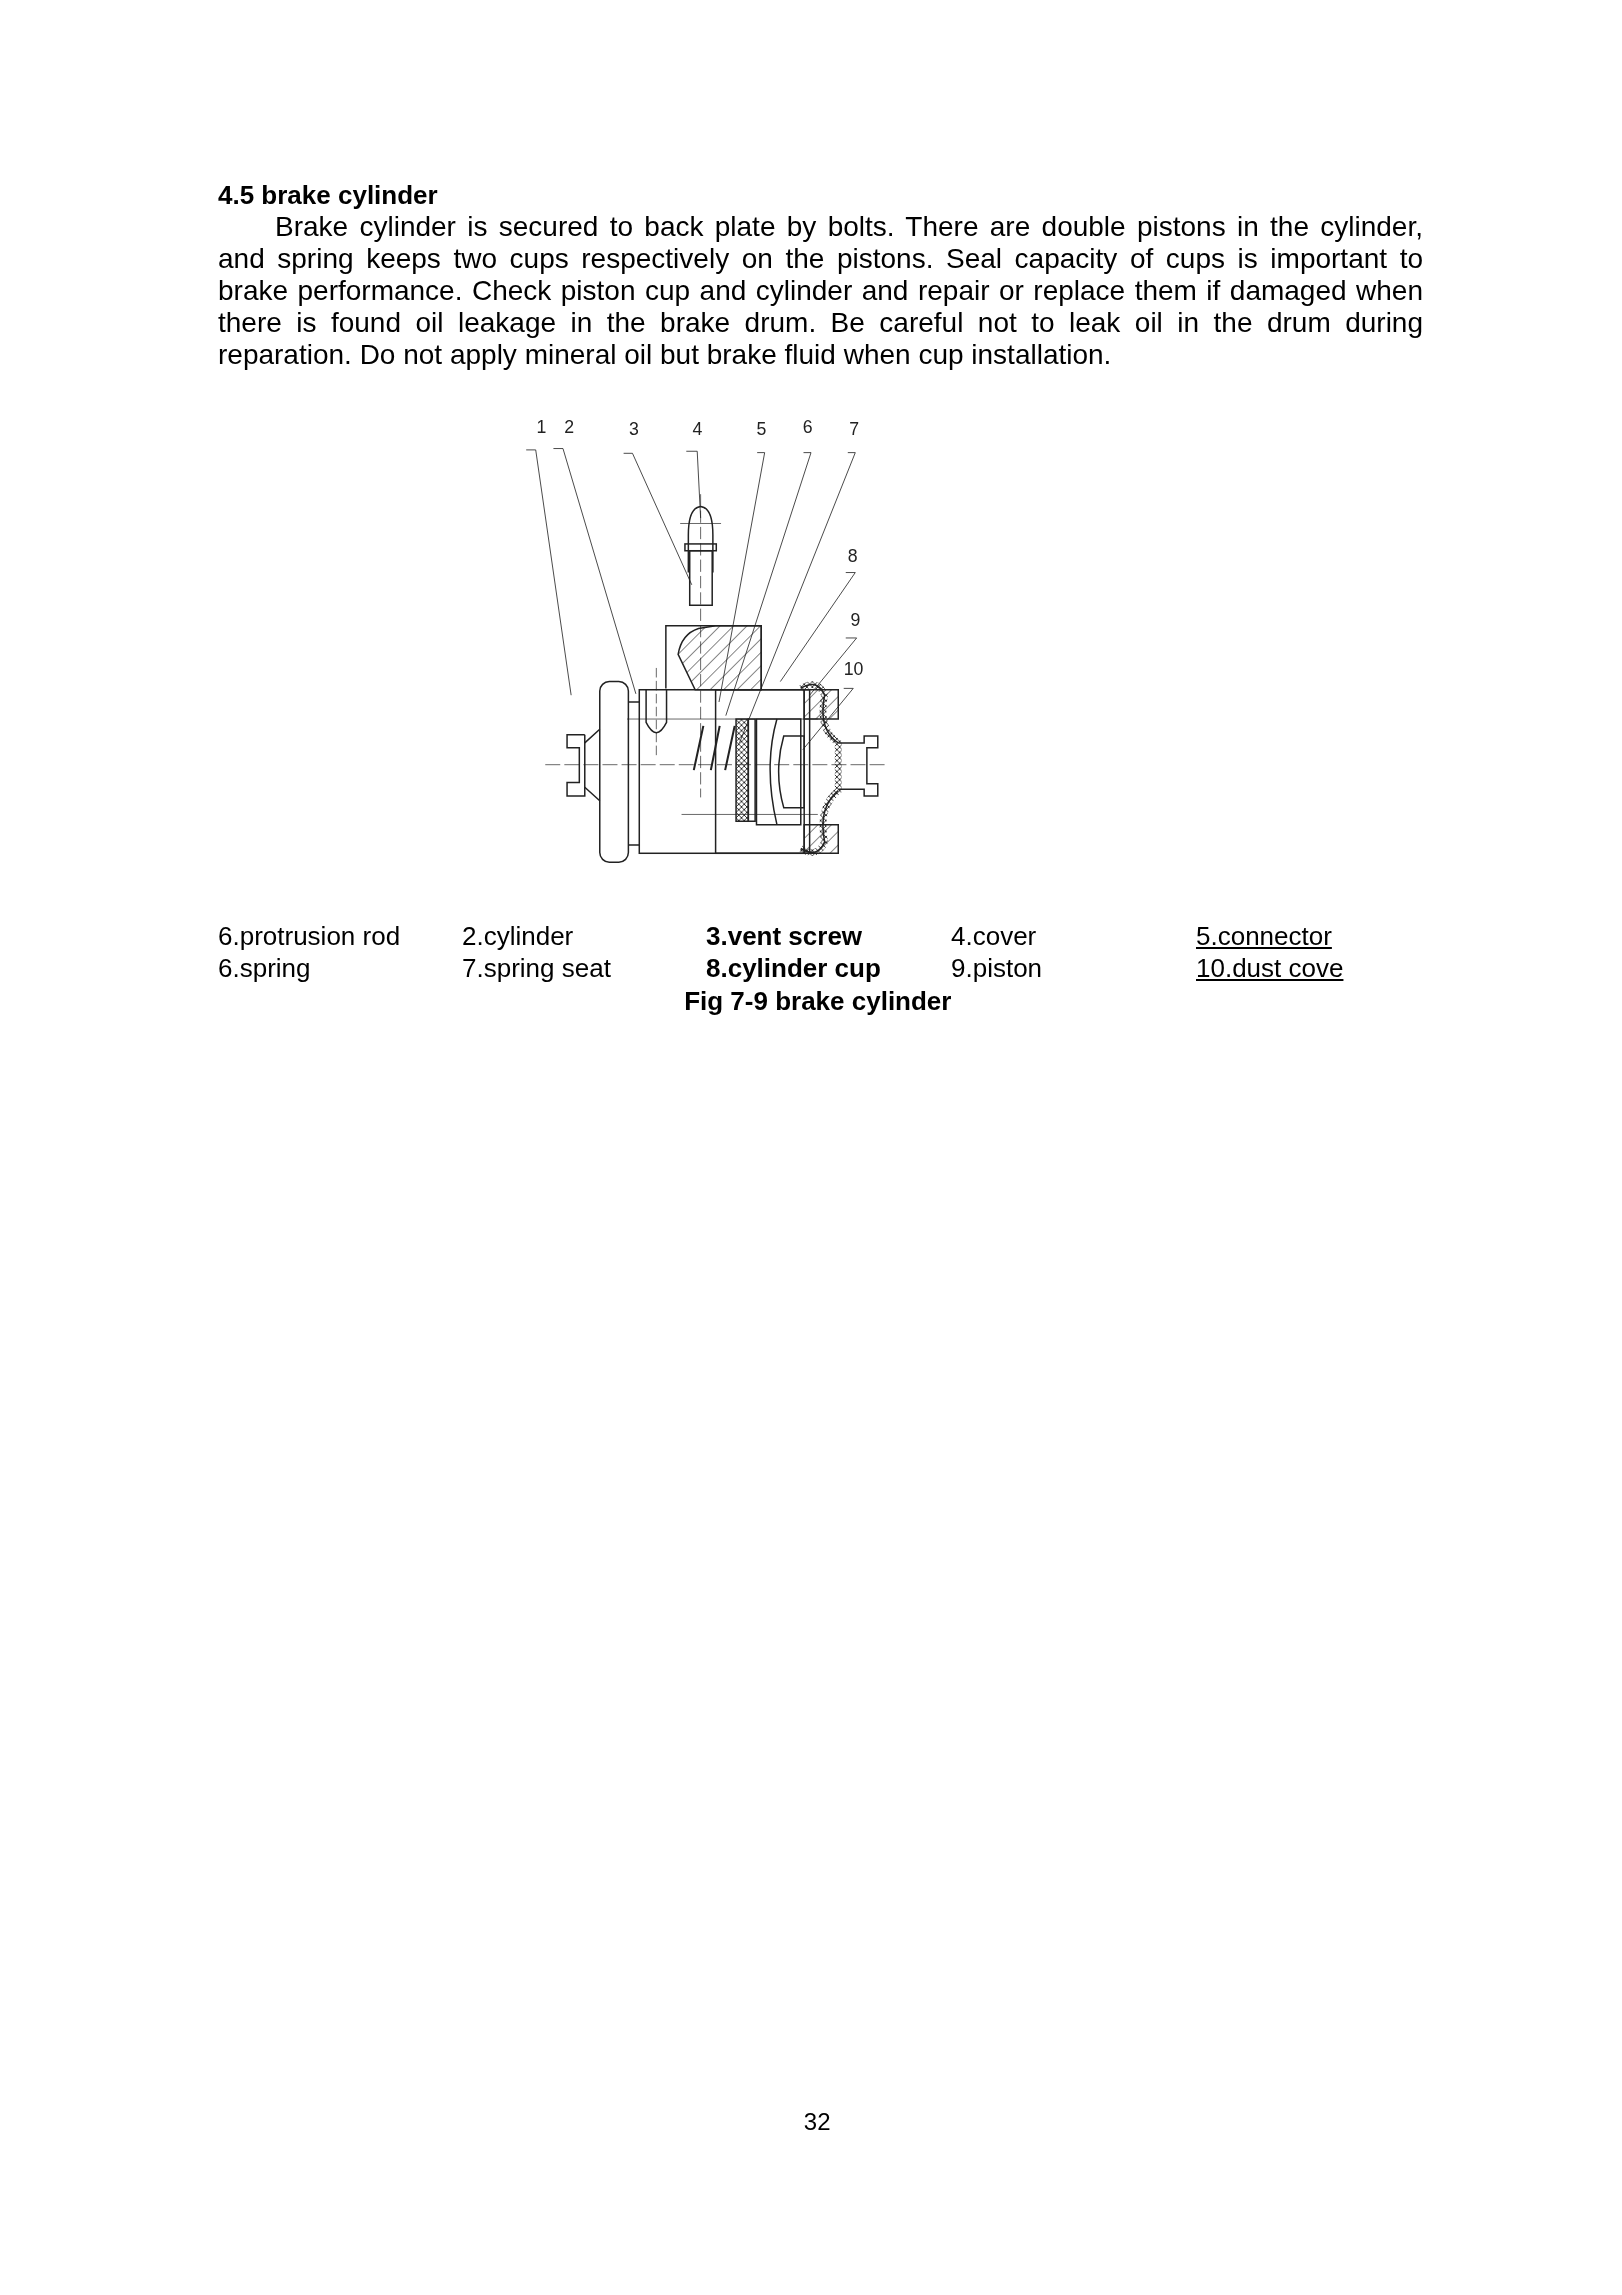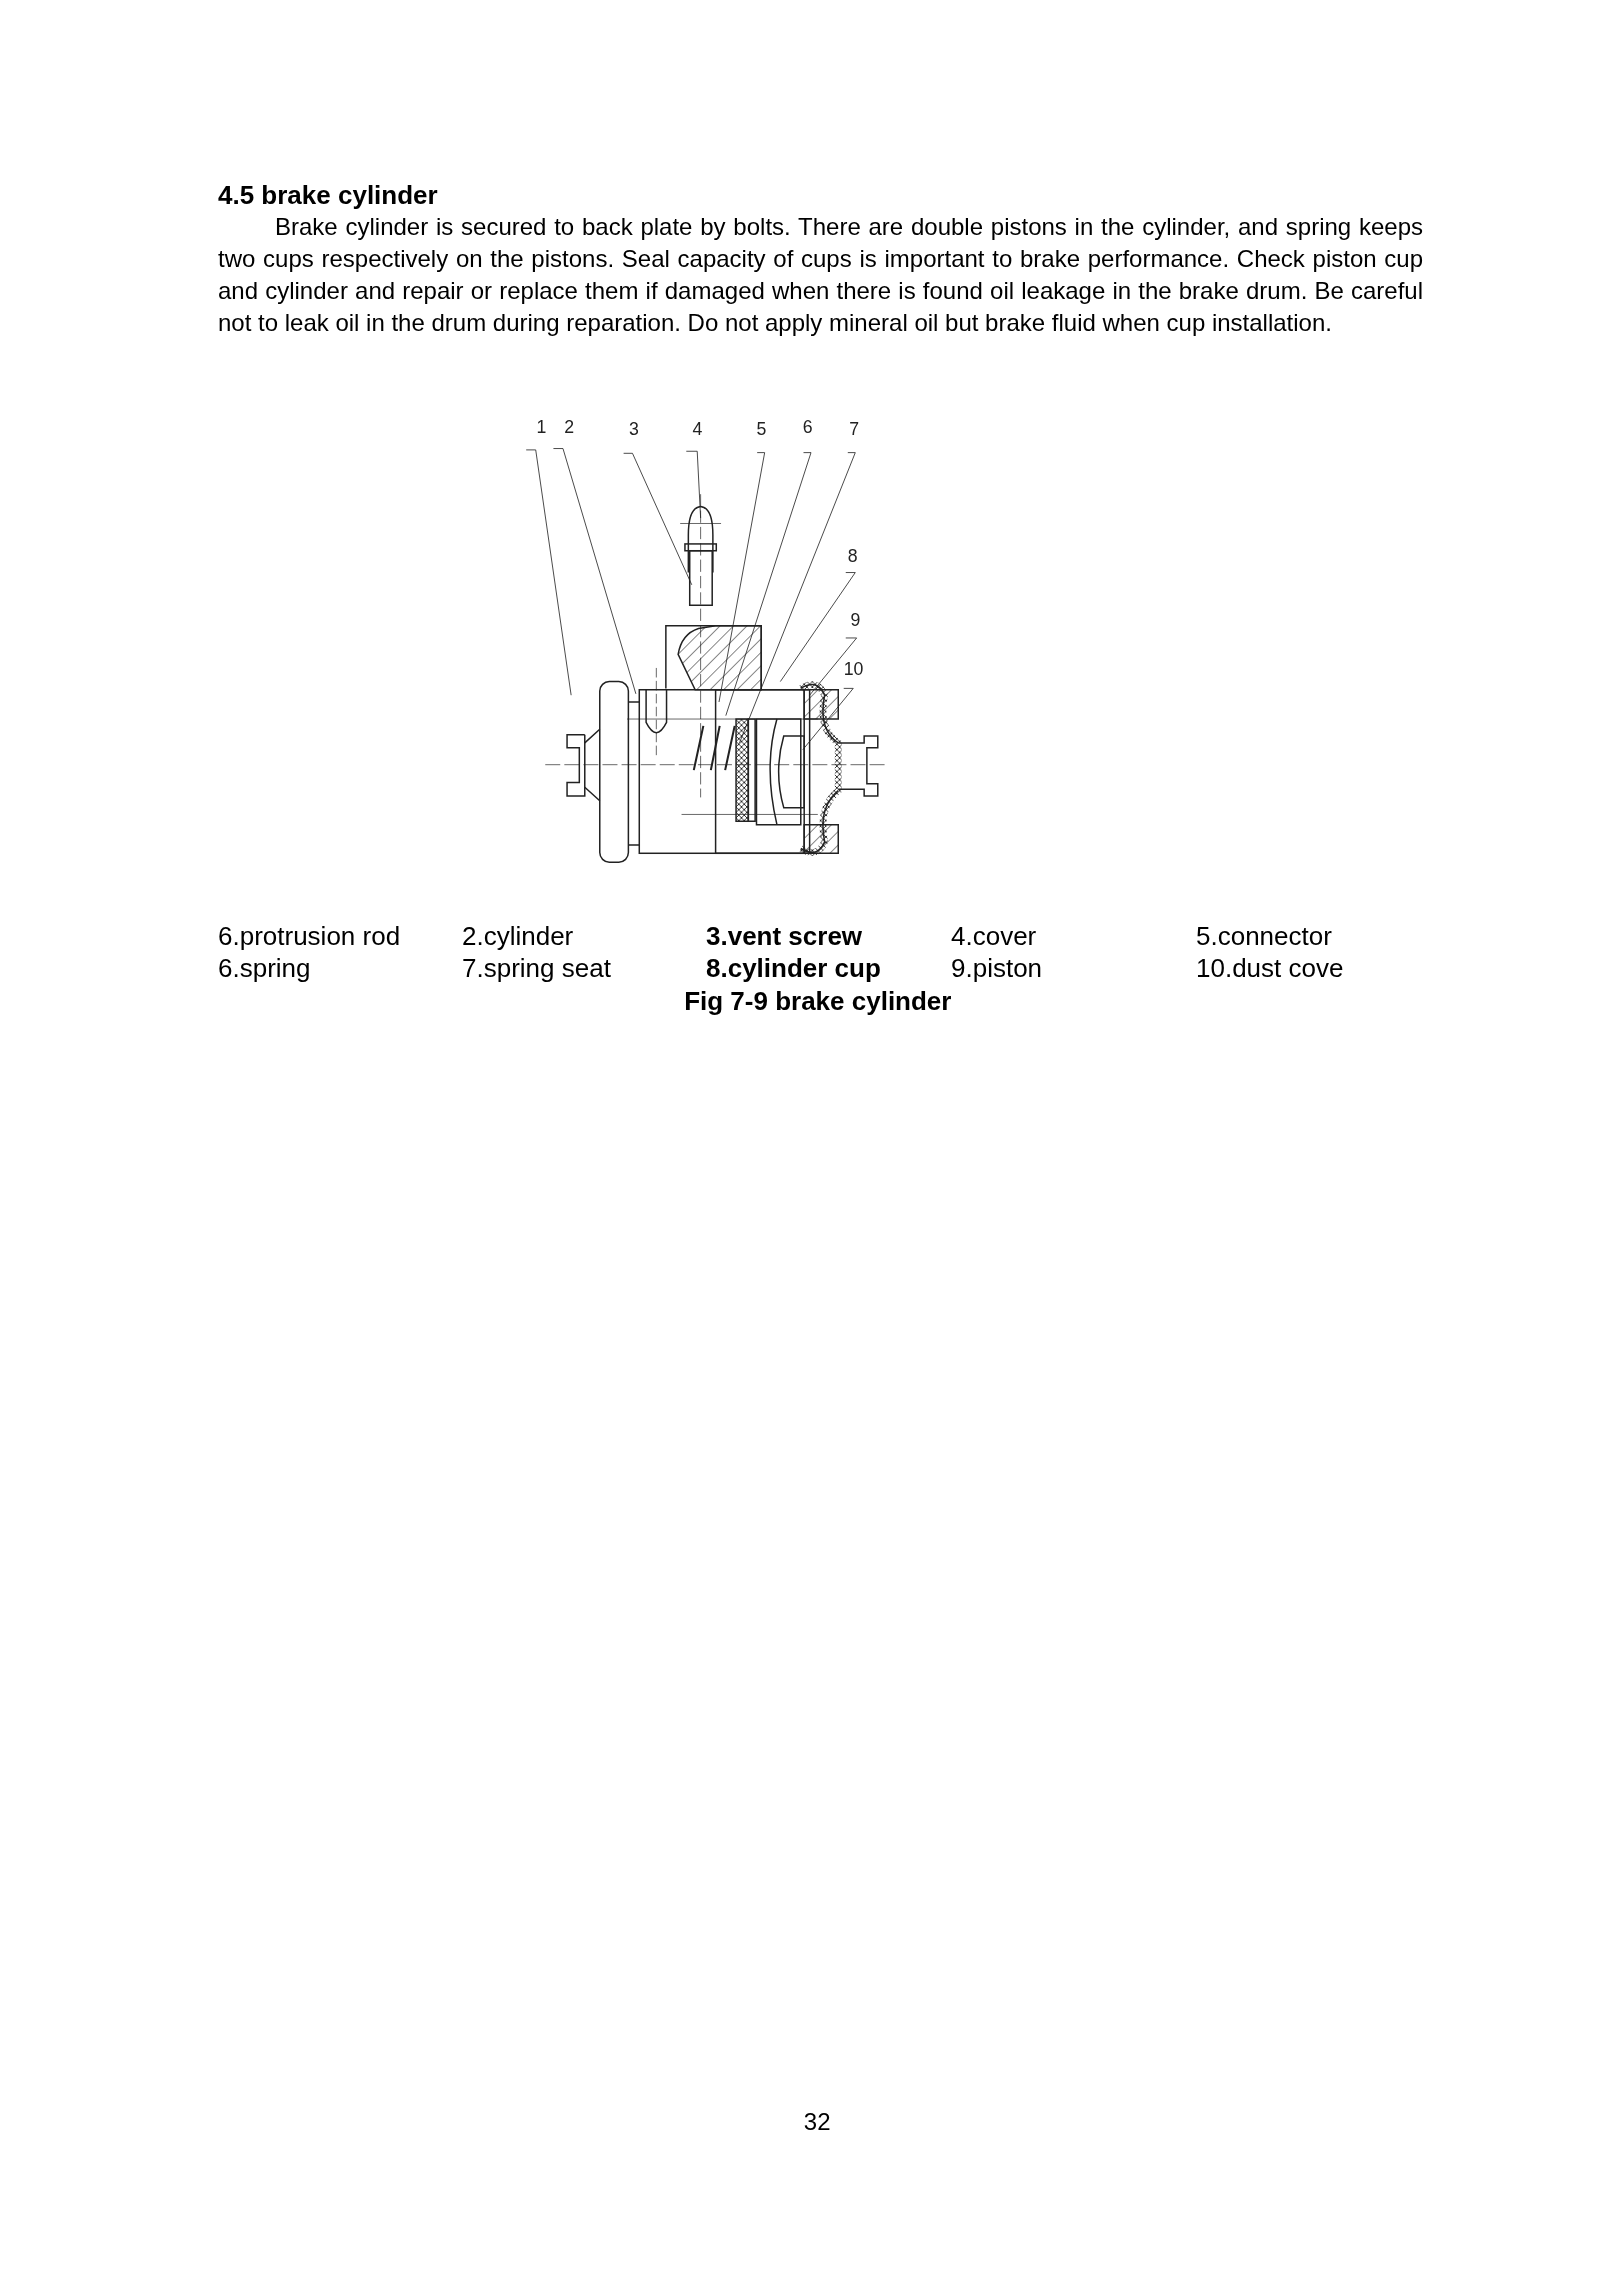--- a/index.html
+++ b/index.html
@@ -7,34 +7,34 @@
       width: 1622px; height: 2295px; position: relative; overflow: hidden;
       font-family: "Liberation Sans", sans-serif; color: #000;
     }
     .page { position: absolute; inset: 0; }
     .heading {
       position: absolute; left: 218px; top: 179px;
       font-size: 26px; font-weight: bold; line-height: 33px;
     }
     .body-text {
       position: absolute; left: 218px; top: 211px; width: 1205px;
-      font-size: 24px; line-height: 32px; text-align: justify;
+      font-size: 28px; line-height: 32px; text-align: justify;
     }
     .body-text p { margin: 0; text-indent: 57px; }
     .figure {
       position: absolute; left: 518px; top: 409px; width: 586px; height: 477px;
     }
     .figure svg { width: 100%; height: 100%; }
     .legend {
       position: absolute; left: 218px; top: 920px; width: 1227px;
       font-size: 26px; line-height: 32px;
     }
     .legend-row { display: flex; height: 32px; }
     .legend-cell { white-space: nowrap; }
-    .c0 { width: 244px; } .c1 { width: 244px; } .c2 { width: 245px; font-weight: bold; } .c3 { width: 245px; } .c4 { width: 204px; }
+    .c0 { width: 244px; } .c1 { width: 244px; } .c2 { width: 245px; font-weight: bold; } .c3 { width: 245px; } .c4 { width: 204px; text-decoration: underline; }
     .caption {
       position: absolute; left: 0; width: 1622px; top: 985px;
       text-align: center; font-size: 26px; font-weight: bold; line-height: 32px;
       padding-left: 13.6px; box-sizing: border-box;
     }
     .page-number {
       position: absolute; left: 0; width: 1622px; top: 2108px; text-align: center;
       font-size: 24px; line-height: 27px;
       padding-left: 12.3px; box-sizing: border-box;
     }

